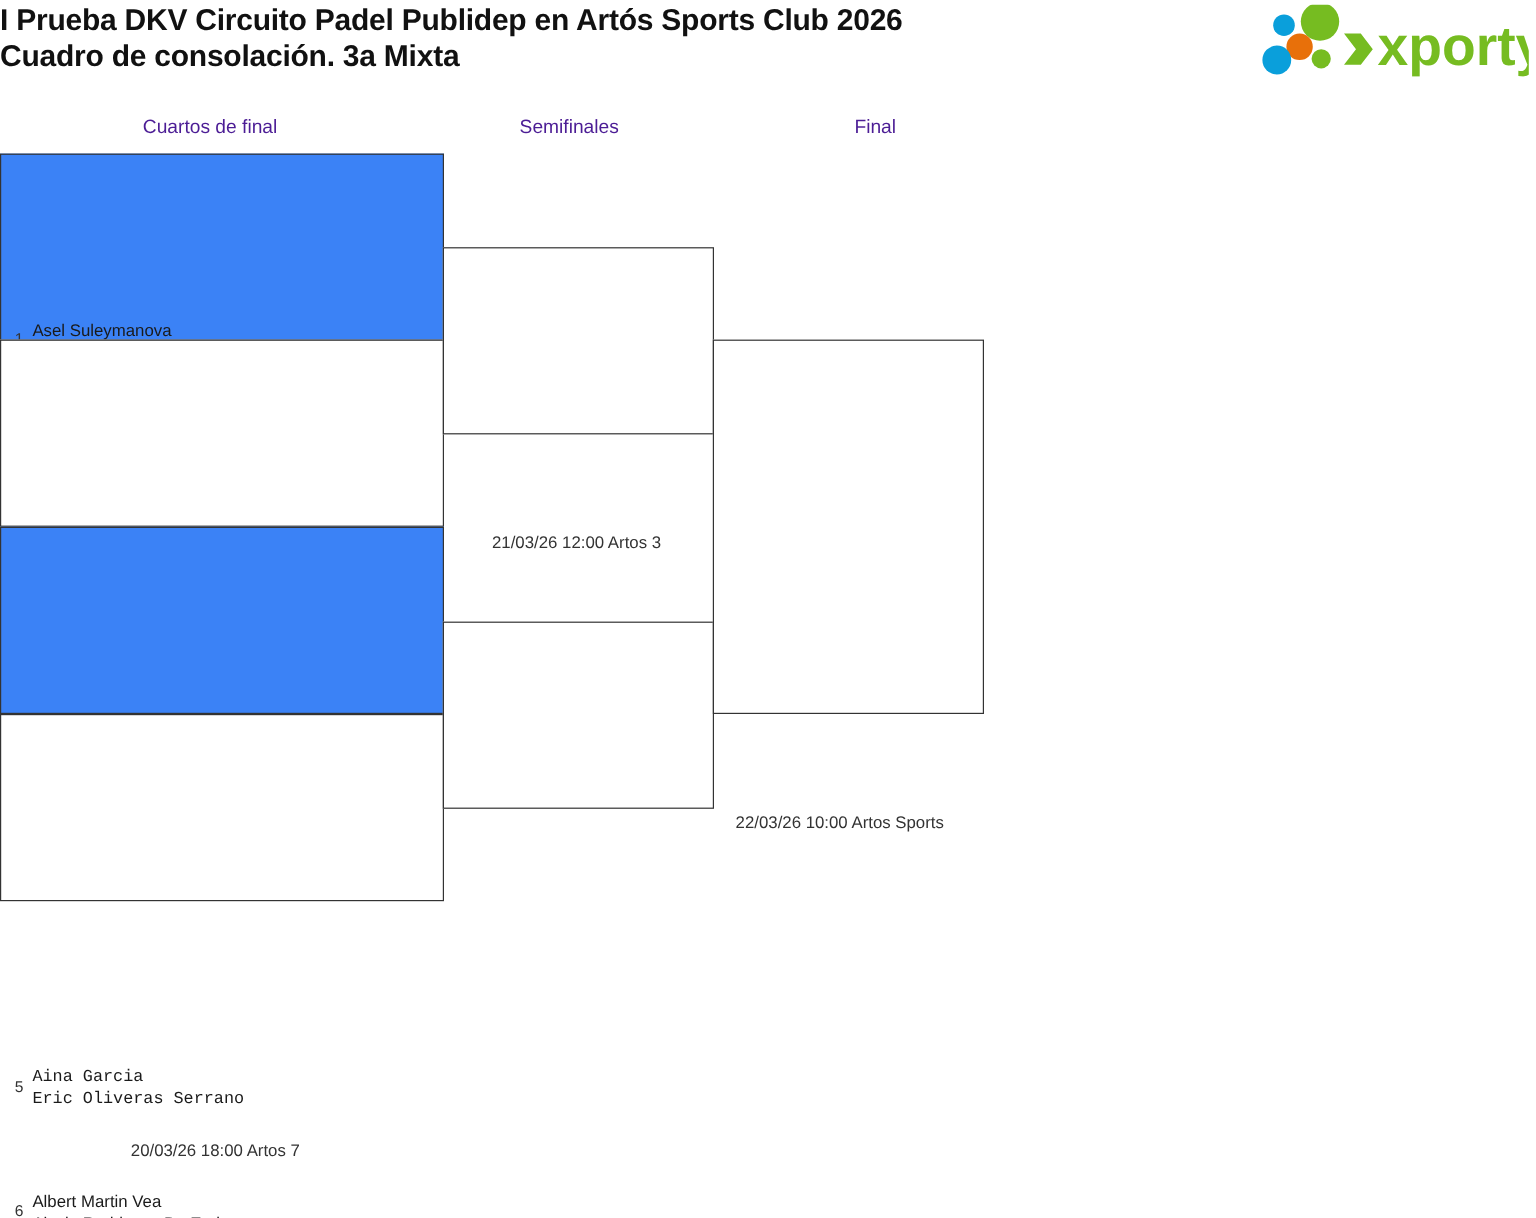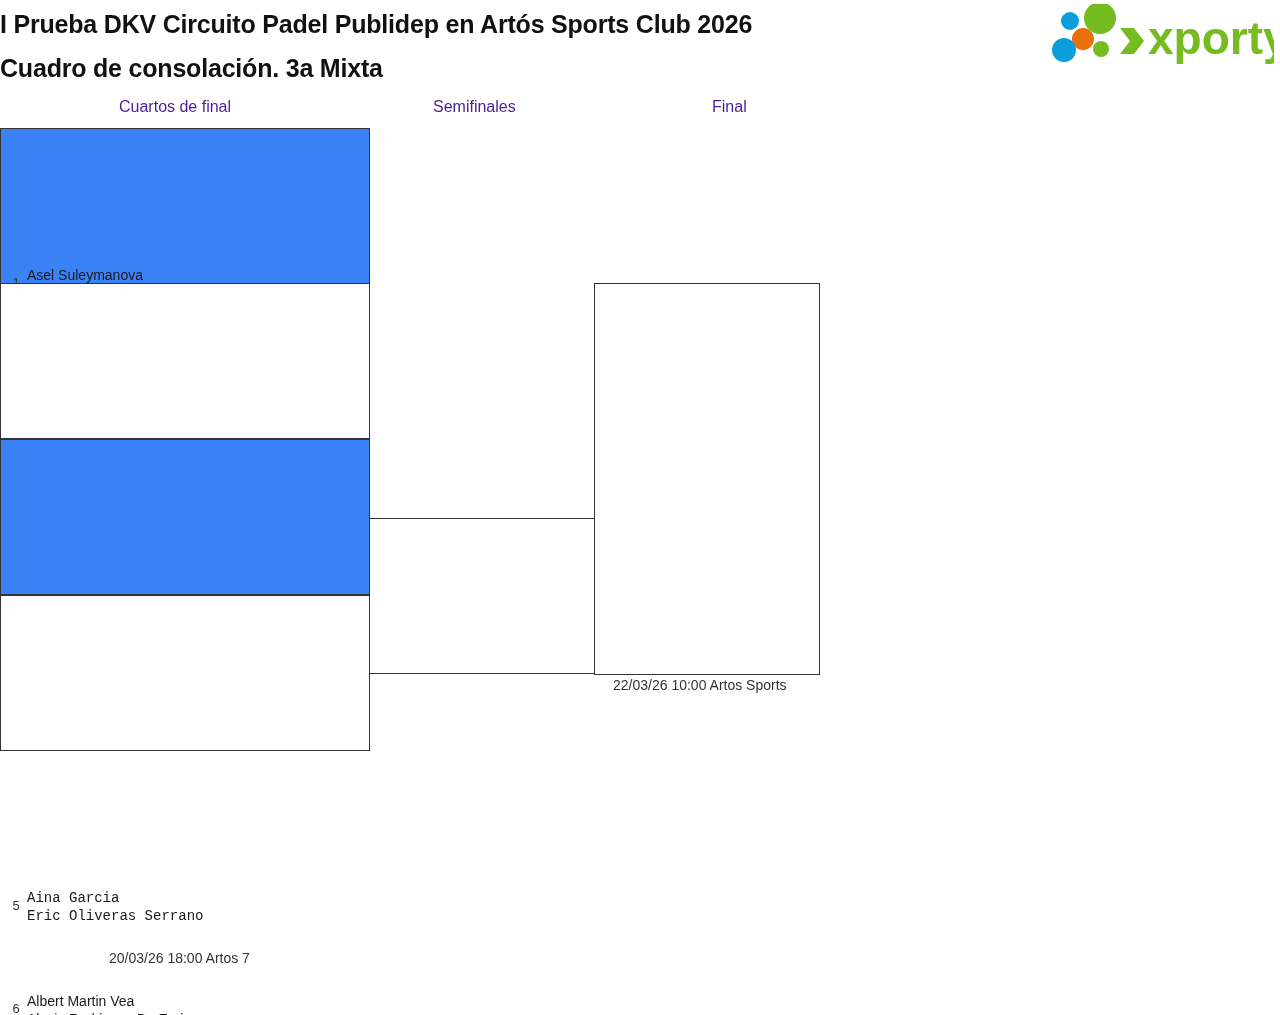--- a/index.html
+++ b/index.html
@@ -22,21 +22,21 @@
     left: 0; top: 0;
     width: 1280px;
     height: 86px;
   }
   #tournament-title {
     position: absolute;
     left: 0; top: 2px;
     width: 900px;
     font-size: 25px;
     font-weight: bold;
-    line-height: 44px;
+    line-height: 30px;
     letter-spacing: -0.2px;
     color: #111111;
     white-space: pre-line;
   }
 
   
   #brand-logo {
     position: absolute;
     left: 1048px; top: 4px;
     width: 226px;
@@ -159,27 +159,32 @@
     <div class="team-names" style="top:552px;">Albert Martin Vea
 Alexia Rodriguez De Enrique</div>
   </div>
 
   <div class="match-box" style="left:0px; top:595px; width:370px; height:156px;">
 
     <div class="match-meta" style="left:108px; top:666px;"></div>
 
   </div>
 
+  <div class="match-box" style="left:369px; top:206px; width:226px; height:156px;">
+    <div class="team-names" style="left:8px; top:215px;"></div>
+    <div class="match-meta" style="left:40px; top:237px;">21/03/26 12:00 Artos 3</div>
+    <div class="team-names" style="left:8px; top:318px;"></div>
+  </div>
 
   <div class="match-box" style="left:369px; top:518px; width:226px; height:156px;">
     <div class="team-names" style="left:8px; top:527px;"></div>
 
   </div>
 
-  <div class="match-box" style="left:594px; top:283px; width:226px; height:392px;padding-left:44px;">
+  <div class="match-box" style="left:594px; top:283px; width:226px; height:312px;padding-left:44px;">
     <div class="team-names" style="left:8px; top:292px;"></div>
     <div class="match-meta" style="left:18px; top:393px;">22/03/26 10:00 Artos Sports</div>
     <div class="team-names" style="left:8px; top:551px;"></div>
   </div>
 
   <div class="connector" style="left:370px; top:206px; width:0px; height:1px;"></div>
   <div class="connector" style="left:370px; top:361px; width:0px; height:1px;"></div>
   <div class="connector" style="left:370px; top:518px; width:0px; height:1px;"></div>
   <div class="connector" style="left:370px; top:673px; width:0px; height:1px;"></div>
 

